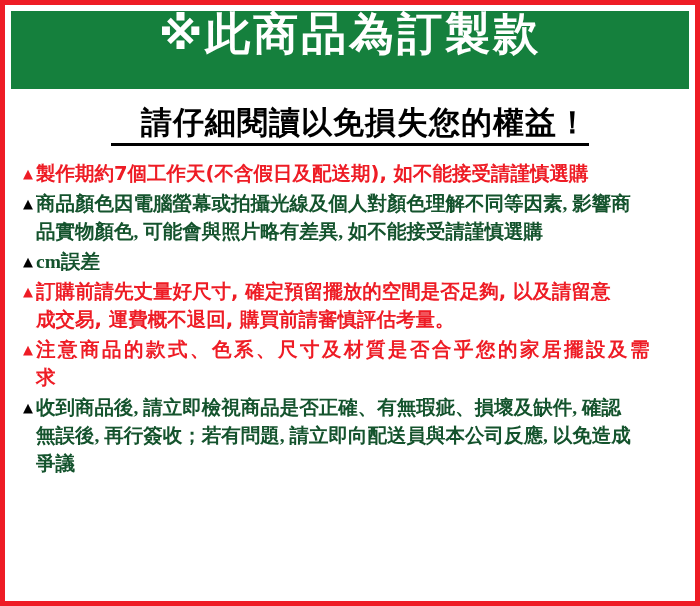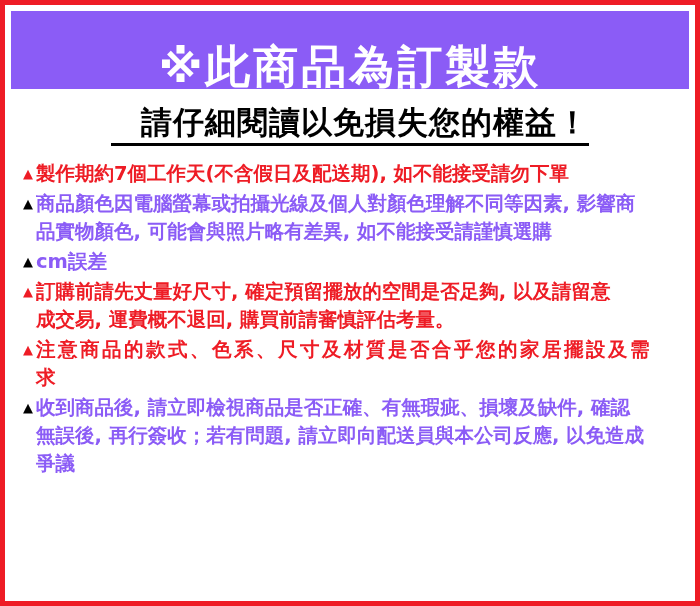--- a/index.html
+++ b/index.html
@@ -16,24 +16,24 @@
   .page {
     position: relative;
     width: 700px;
     height: 606px;
     box-sizing: border-box;
     border: 5px solid #ee1c25;
     background: #ffffff;
   }
   .banner {
     margin: 6px 6px 0 6px;
-    background: #8b5cf6;
+    background: #15803d;
     height: 78px;
     display: flex;
-    align-items: flex-end;
+    align-items: flex-start;
     justify-content: center;
   }
   .banner-text {
     color: #ffffff;
     font-size: 45px;
     font-weight: bold;
     letter-spacing: 3px;
     line-height: 1;
     white-space: nowrap;
   }
@@ -68,21 +68,21 @@
   }
   .bullet.red { color: #ee1c25; }
   .bullet.black { color: #000000; }
   .text {
     font-size: 19.5px;
     line-height: 28px;
     letter-spacing: 0px;
     font-weight: bold;
   }
   .text.red { color: #ee1c25; }
-  .text.black { color: #8b5cf6; }
+  .text.black { color: #14532d; font-family: Liberation Serif, serif; }
   .spaced {
     letter-spacing: 2.5px;
   }
 </style>
 </head>
 <body>
 
 <div class="page">
 
   <div class="banner">
@@ -91,21 +91,21 @@
 
   <div class="subtitle-wrap">
     <div class="subtitle">請仔細閱讀以免損失您的權益！</div>
   </div>
 
   <div class="list">
 
     <div class="item">
       <span class="bullet red">▲</span>
       <div class="text red">
-        <div>製作期約7個工作天(不含假日及配送期), 如不能接受請勿下單</div>
+        <div>製作期約7個工作天(不含假日及配送期), 如不能接受請謹慎選購</div>
       </div>
     </div>
 
     <div class="item">
       <span class="bullet black">▲</span>
       <div class="text black">
         <div>商品顏色因電腦螢幕或拍攝光線及個人對顏色理解不同等因素, 影響商</div>
         <div>品實物顏色, 可能會與照片略有差異, 如不能接受請謹慎選購</div>
       </div>
     </div>

